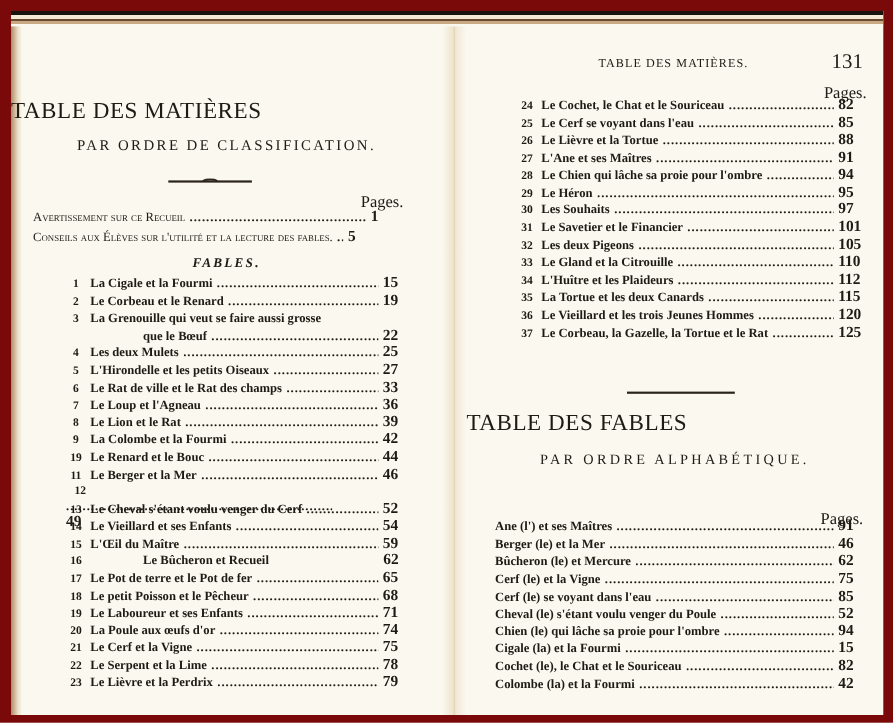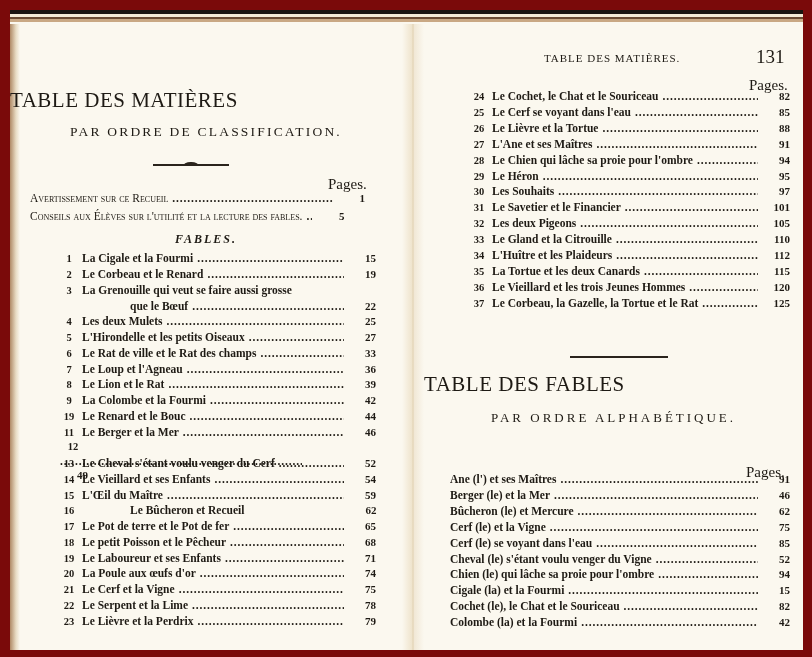--- a/index.html
+++ b/index.html
@@ -24,21 +24,21 @@
   .pages-label { position: absolute; font-size: 15px; }
   .section-label { position: absolute; left: 0; width: 100%; text-align: center; font-size: 12px; font-style: italic; font-weight: bold; letter-spacing: 2px; }
   .running-head { position: absolute; font-size: 11px; letter-spacing: 1px; }
   .folio { position: absolute; font-size: 19px; }
 
   .row { position: absolute; display: flex; align-items: baseline; font-size: 11.5px; line-height: 14px; white-space: nowrap; }
   .row .num { width: 26px; text-align: center; font-weight: bold; font-size: 10.5px; flex: none; }
   .row .title { flex: none; font-weight: bold; }
   .row .leader { flex: 1; overflow: hidden; margin: 0 4px; font-weight: bold; letter-spacing: 1px; }
   .row .leader::before { content: ". . . . . . . . . . . . . . . . . . . . . . . . . . . . . . . . . . . . . . . . . . . . . . . . . . . . . . . . . . . . . . . . ."; letter-spacing: -1px; }
-  .row .pg { width: 28px; text-align: right; font-weight: bold; font-size: 11px; flex: none; }
+  .row .pg { width: 28px; text-align: left; font-weight: bold; font-size: 14px; flex: none; }
   .intro .title { font-variant: small-caps; font-weight: normal; }
 </style>
 </head>
 <body>
 
 <div class="book">
   <div class="top-edge"></div>
   <div class="left-edge"></div>
   <div class="gutter"></div>
 
@@ -322,21 +322,21 @@
           <span class="title">Cerf (le) et la Vigne</span>
           <span class="leader"></span>
           <span class="pg">75</span>
         </div>
         <div class="row" style="left: 26px; top: 525.6px; width: 340px;">
           <span class="title">Cerf (le) se voyant dans l'eau</span>
           <span class="leader"></span>
           <span class="pg">85</span>
         </div>
         <div class="row" style="left: 26px; top: 541.5px; width: 340px;">
-          <span class="title">Cheval (le) s'étant voulu venger du Vigne</span>
+          <span class="title">Cheval (le) s'étant voulu venger du Poule</span>
           <span class="leader"></span>
           <span class="pg">52</span>
         </div>
         <div class="row" style="left: 26px; top: 557.4px; width: 340px;">
           <span class="title">Chien (le) qui lâche sa proie pour l'ombre</span>
           <span class="leader"></span>
           <span class="pg">94</span>
         </div>
         <div class="row" style="left: 26px; top: 573.3px; width: 340px;">
           <span class="title">Cigale (la) et la Fourmi</span>

